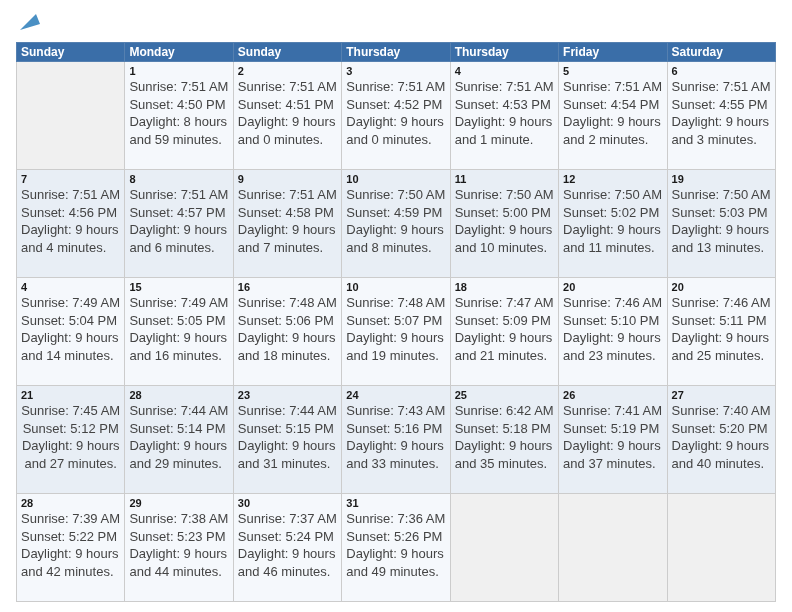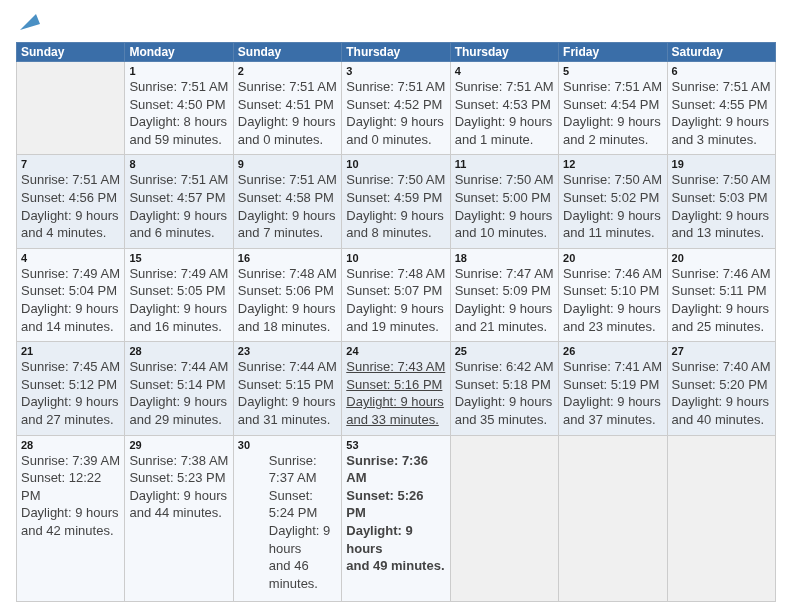--- a/index.html
+++ b/index.html
@@ -272,42 +272,42 @@
             <span class="day-num">20</span>
             <div class="cell-text" style="white-space: pre-line;">Sunrise: 7:46 AM
 Sunset: 5:11 PM
 Daylight: 9 hours
 and 25 minutes.</div>
           </td>
         </tr>
         <tr>
           <td>
             <span class="day-num">21</span>
-            <div class="cell-text" style="white-space: pre-line;">Sunrise: 7:45 AM
+            <div class="cell-text" style="white-space: pre-line; text-align: center;">Sunrise: 7:45 AM
 Sunset: 5:12 PM
 Daylight: 9 hours
 and 27 minutes.</div>
           </td>
           <td>
             <span class="day-num">28</span>
             <div class="cell-text" style="white-space: pre-line;">Sunrise: 7:44 AM
 Sunset: 5:14 PM
 Daylight: 9 hours
 and 29 minutes.</div>
           </td>
           <td>
             <span class="day-num">23</span>
             <div class="cell-text" style="white-space: pre-line;">Sunrise: 7:44 AM
 Sunset: 5:15 PM
 Daylight: 9 hours
 and 31 minutes.</div>
           </td>
           <td>
             <span class="day-num">24</span>
-            <div class="cell-text" style="white-space: pre-line; text-decoration: underline;">Sunrise: 7:43 AM
+            <div class="cell-text" style="white-space: pre-line;">Sunrise: 7:43 AM
 Sunset: 5:16 PM
 Daylight: 9 hours
 and 33 minutes.</div>
           </td>
           <td>
             <span class="day-num">25</span>
             <div class="cell-text" style="white-space: pre-line;">Sunrise: 6:42 AM
 Sunset: 5:18 PM
 Daylight: 9 hours
 and 35 minutes.</div>
@@ -324,41 +324,41 @@
             <div class="cell-text" style="white-space: pre-line;">Sunrise: 7:40 AM
 Sunset: 5:20 PM
 Daylight: 9 hours
 and 40 minutes.</div>
           </td>
         </tr>
         <tr>
           <td>
             <span class="day-num">28</span>
             <div class="cell-text" style="white-space: pre-line;">Sunrise: 7:39 AM
-Sunset: 12:22 PM
+Sunset: 5:22 PM
 Daylight: 9 hours
 and 42 minutes.</div>
           </td>
           <td>
             <span class="day-num">29</span>
             <div class="cell-text" style="white-space: pre-line;">Sunrise: 7:38 AM
 Sunset: 5:23 PM
 Daylight: 9 hours
 and 44 minutes.</div>
           </td>
           <td>
             <span class="day-num">30</span>
-            <div class="cell-text" style="white-space: pre-line; margin-left: 31px;">Sunrise: 7:37 AM
+            <div class="cell-text" style="white-space: pre-line;">Sunrise: 7:37 AM
 Sunset: 5:24 PM
 Daylight: 9 hours
 and 46 minutes.</div>
           </td>
           <td>
-            <span class="day-num">53</span>
-            <div class="cell-text" style="white-space: pre-line; font-weight: bold;">Sunrise: 7:36 AM
+            <span class="day-num">31</span>
+            <div class="cell-text" style="white-space: pre-line;">Sunrise: 7:36 AM
 Sunset: 5:26 PM
 Daylight: 9 hours
 and 49 minutes.</div>
           </td>
           <td class="empty-cell"></td>
           <td class="empty-cell"></td>
           <td class="empty-cell"></td>
         </tr>
       </tbody>
   </table>

